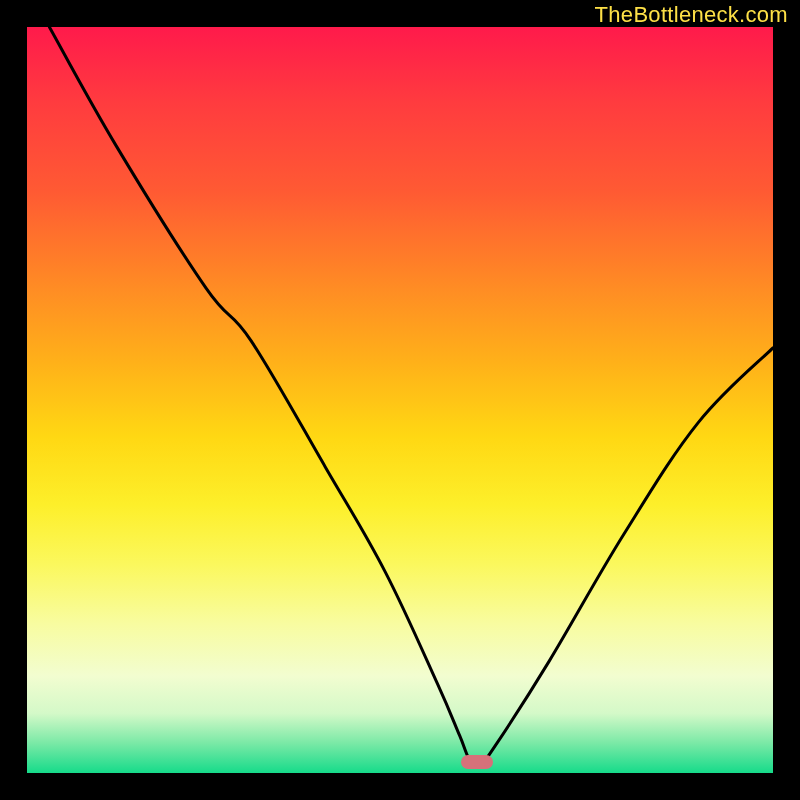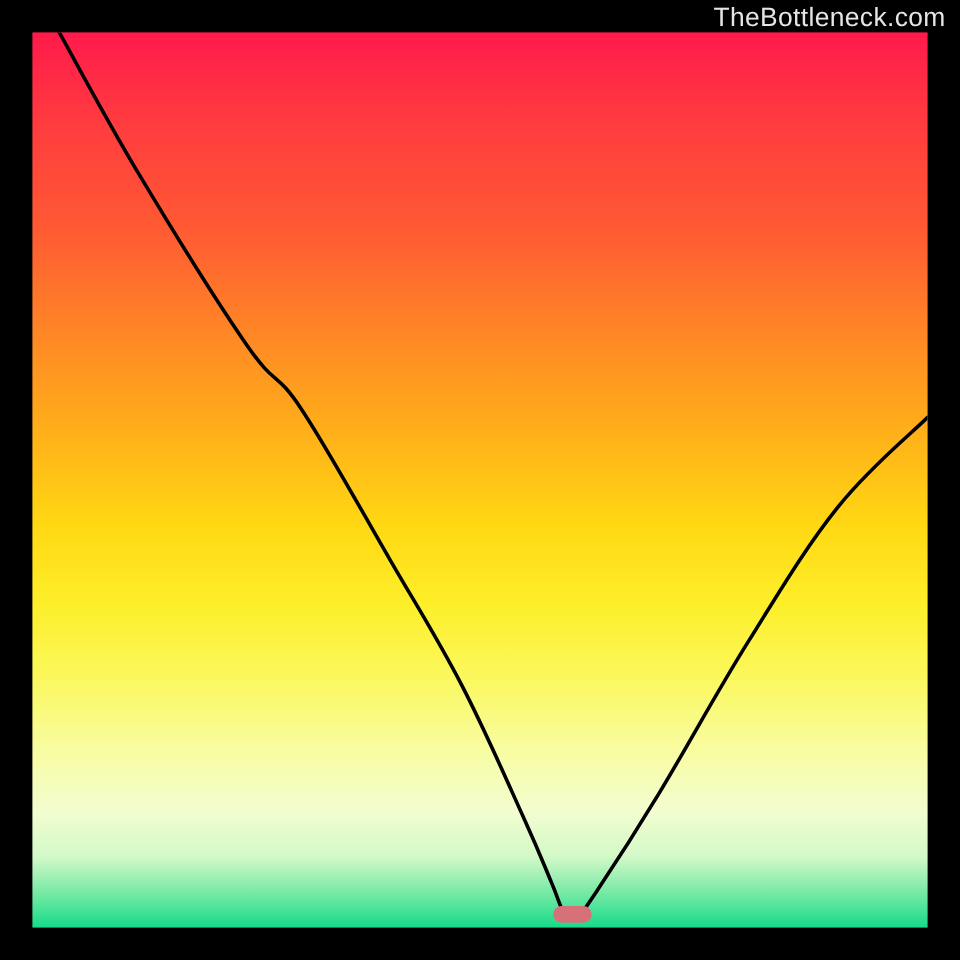--- a/index.html
+++ b/index.html
@@ -14,21 +14,21 @@
   .frame {
     position: relative;
     width: 800px;
     height: 800px;
     background: #000;
   }
   .watermark {
     position: absolute;
     top: 2px;
     right: 12px;
-    color: #e5e5e5;
+    color: #fde047;
     font-size: 22px;
     font-weight: 500;
     letter-spacing: 0.3px;
     z-index: 10;
   }
   .plot {
     position: absolute;
     left: 27px;
     top: 27px;
     width: 746px;

